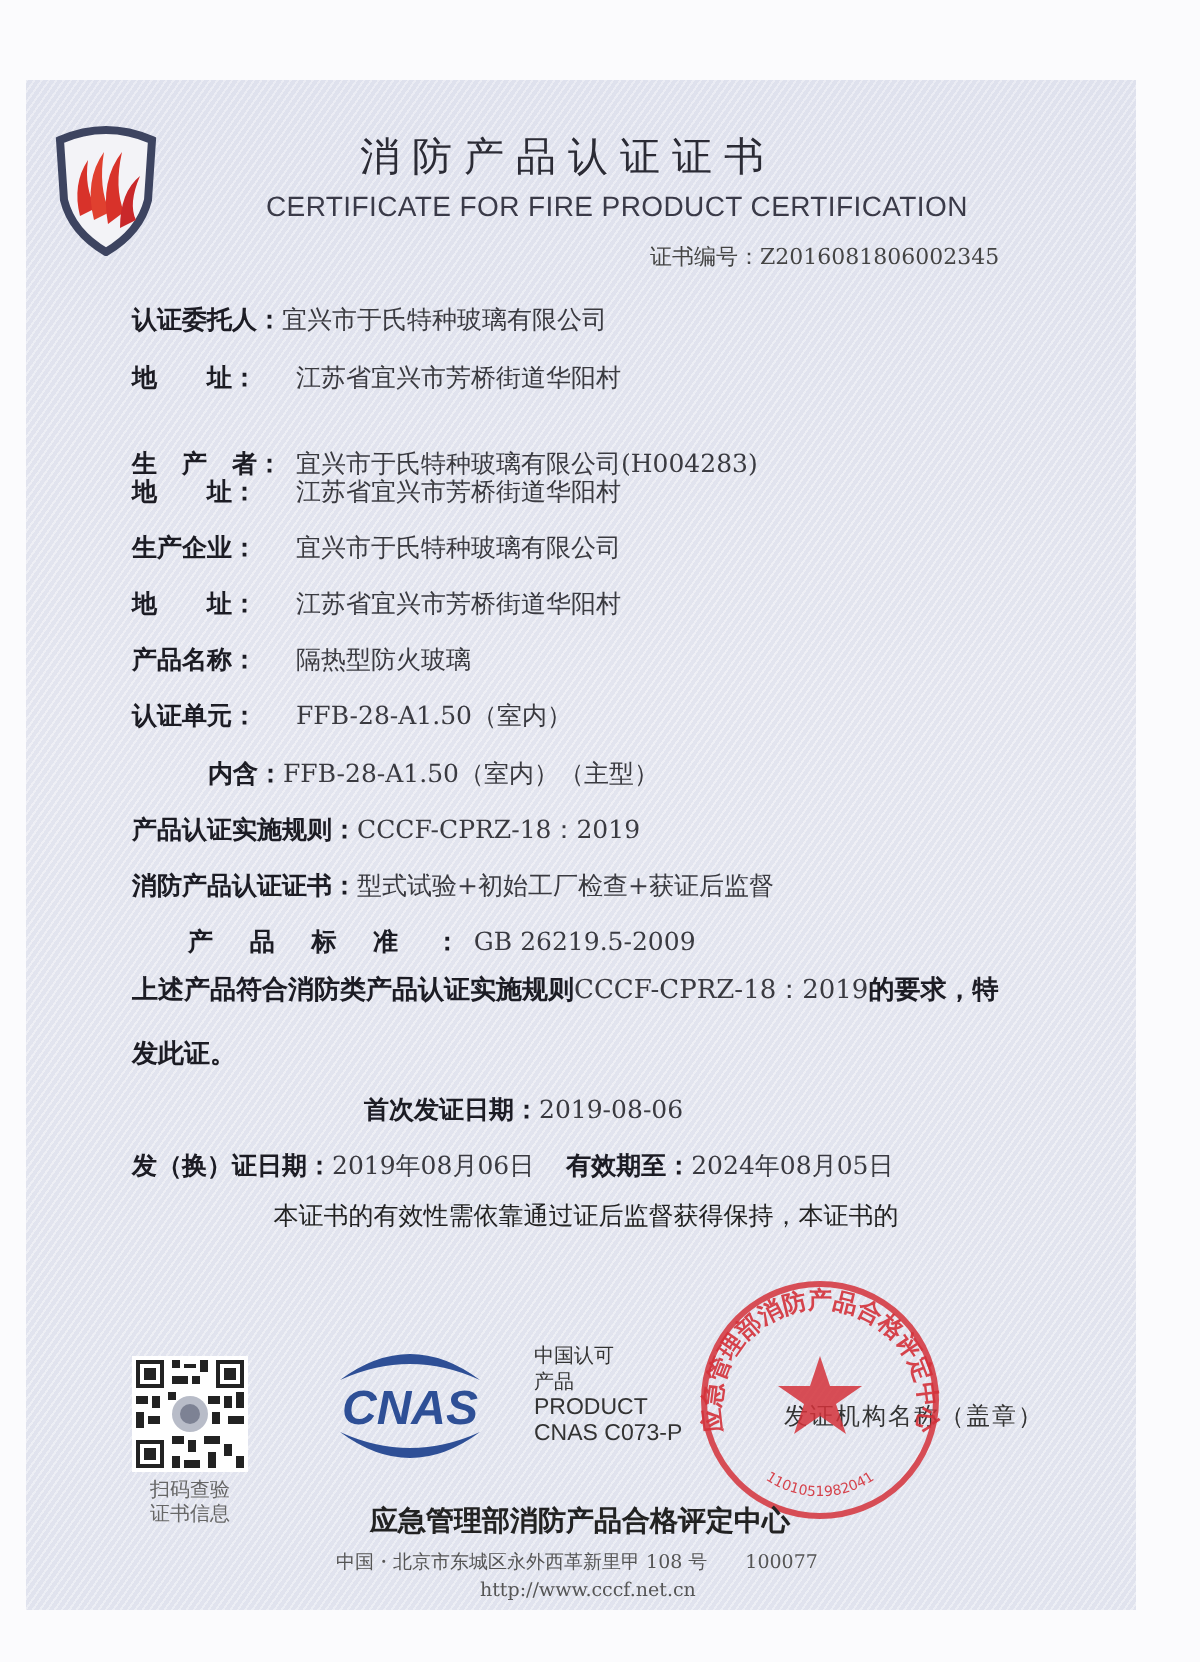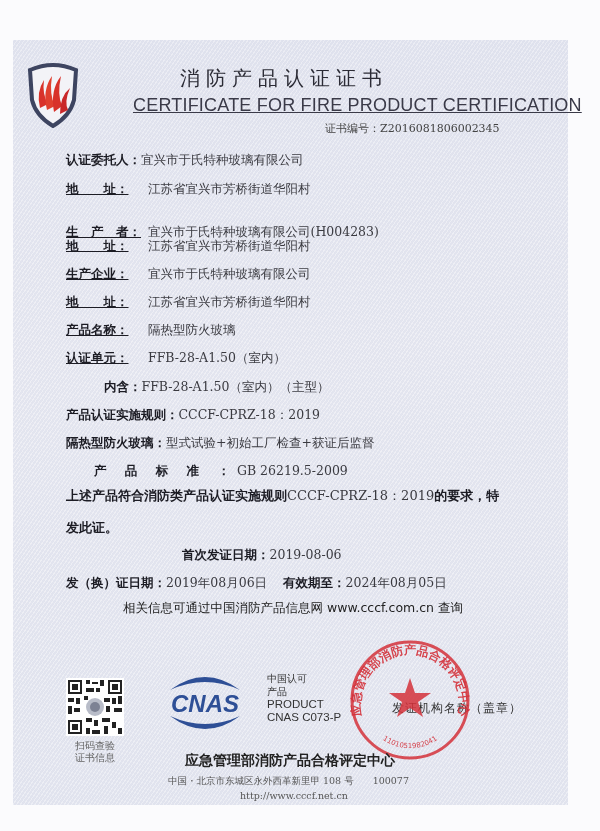--- a/index.html
+++ b/index.html
@@ -20,38 +20,38 @@
   }
   .abs { position: absolute; white-space: nowrap; }
   .title-cn {
     left: 180px; top: 65px;
     font-family: "DejaVu Sans", sans-serif;
     font-size: 20px; letter-spacing: 6px; color: #2b2b35;
   }
   .title-en {
     left: 133px; top: 95px;
     font-family: "Liberation Sans", sans-serif;
-    font-size: 18px; color: #3a3a48; letter-spacing: 0.2px; text-decoration: underline;
+    font-size: 14px; color: #3a3a48; letter-spacing: 0.2px;
   }
   .cert-no {
     left: 325px; top: 121px;
     font-size: 11px; color: #444;
   }
   .row {
     position: absolute; left: 66px;
     font-size: 12.5px; color: #222; white-space: nowrap;
   }
   .row .lbl {
     font-family: "DejaVu Sans", sans-serif;
     font-weight: bold; color: #1c1c24;
     display: inline-block;
   }
   .row .val { color: #3a3a40; font-family: "DejaVu Serif", serif; text-align: right; }
   .spaced { letter-spacing: 7px; margin-left: 28px; }
-  .w-lbl { width: 82px; text-decoration: underline; }
+  .w-lbl { width: 82px; }
   .statement {
     position: absolute; left: 66px; top: 480px;
     width: 440px;
     font-family: "DejaVu Sans", sans-serif;
     font-size: 13px; font-weight: bold; color: #1c1c24;
     line-height: 32px; white-space: normal;
   }
   .statement .mono { font-family: "DejaVu Serif", serif; font-weight: normal; color: #3a3a40; }
   .notice {
     position: absolute; left: 108px; top: 597px;
@@ -114,35 +114,35 @@
 <div class="row" style="top:152px"><span class="lbl">认证委托人：</span><span class="val">宜兴市于氏特种玻璃有限公司</span></div>
 <div class="row" style="top:181px"><span class="lbl w-lbl">地　　址：</span><span class="val">江苏省宜兴市芳桥街道华阳村</span></div>
 <div class="row" style="top:224px"><span class="lbl w-lbl">生　产　者：</span><span class="val">宜兴市于氏特种玻璃有限公司(H004283)</span></div>
 <div class="row" style="top:238px"><span class="lbl w-lbl">地　　址：</span><span class="val">江苏省宜兴市芳桥街道华阳村</span></div>
 <div class="row" style="top:266px"><span class="lbl w-lbl">生产企业：</span><span class="val">宜兴市于氏特种玻璃有限公司</span></div>
 <div class="row" style="top:294px"><span class="lbl w-lbl">地　　址：</span><span class="val">江苏省宜兴市芳桥街道华阳村</span></div>
 <div class="row" style="top:322px"><span class="lbl w-lbl">产品名称：</span><span class="val">隔热型防火玻璃</span></div>
 <div class="row" style="top:350px"><span class="lbl w-lbl">认证单元：</span><span class="val">FFB-28-A1.50（室内）</span></div>
 <div class="row" style="top:379px;left:104px"><span class="lbl">内含：</span><span class="val">FFB-28-A1.50（室内）（主型）</span></div>
 <div class="row" style="top:407px"><span class="lbl">产品认证实施规则：</span><span class="val">CCCF-CPRZ-18：2019</span></div>
-<div class="row" style="top:435px"><span class="lbl">隔热型防火玻璃：</span><span class="val">型式试验+初始工厂检查+获证后监督</span></div>
+<div class="row" style="top:435px"><span class="lbl">消防产品认证证书：</span><span class="val">型式试验+初始工厂检查+获证后监督</span></div>
 <div class="row" style="top:463px"><span class="lbl spaced">产 品 标 准 ：</span><span class="val">GB 26219.5-2009</span></div>
 
 <div class="statement">
   <span>上述产品符合消防类产品认证实施规则</span><span class="mono">CCCF-CPRZ-18：2019</span><span>的要求，特发此证。</span>
 </div>
 
 <div class="row" style="top:547px;left:182px"><span class="lbl">首次发证日期：</span><span class="val">2019-08-06</span></div>
 <div class="row" style="top:575px">
   <span class="lbl">发（换）证日期：</span><span class="val">2019年08月06日</span>
   <span class="lbl" style="margin-left:12px">有效期至：</span><span class="val">2024年08月05日</span>
 </div>
 
 <div class="notice">
-  <div>相关信息可通过中国消防产品信息网 www.cccf.com.cn 查询</div>
+  <div>本证书的有效性需依靠通过证后监督获得保持，本证书的</div>
 </div>
 
 <svg class="qr" viewBox="0 0 29 29">
   <rect width="29" height="29" fill="#fff"></rect>
   <g fill="#222">
     <path d="M1 1h7v7h-7zM2 2v5h5v-5zM3 3h3v3h-3z"></path>
     <path d="M21 1h7v7h-7zM22 2v5h5v-5zM23 3h3v3h-3z"></path>
     <path d="M1 21h7v7h-7zM2 22v5h5v-5zM3 23h3v3h-3z"></path>
     <rect x="10" y="1" width="2" height="2"></rect>
       <rect x="13" y="2" width="3" height="1"></rect>

